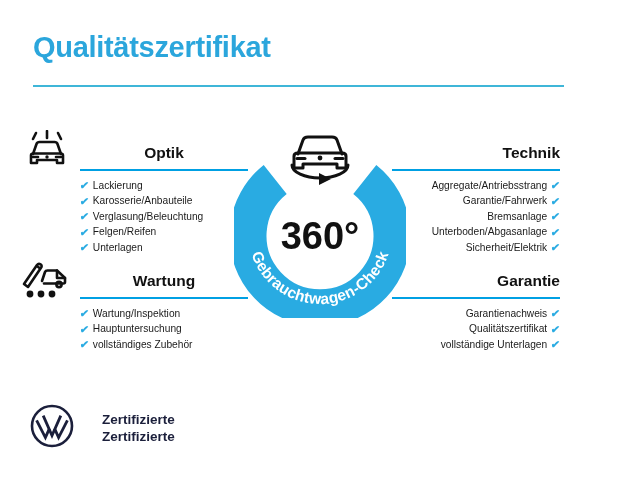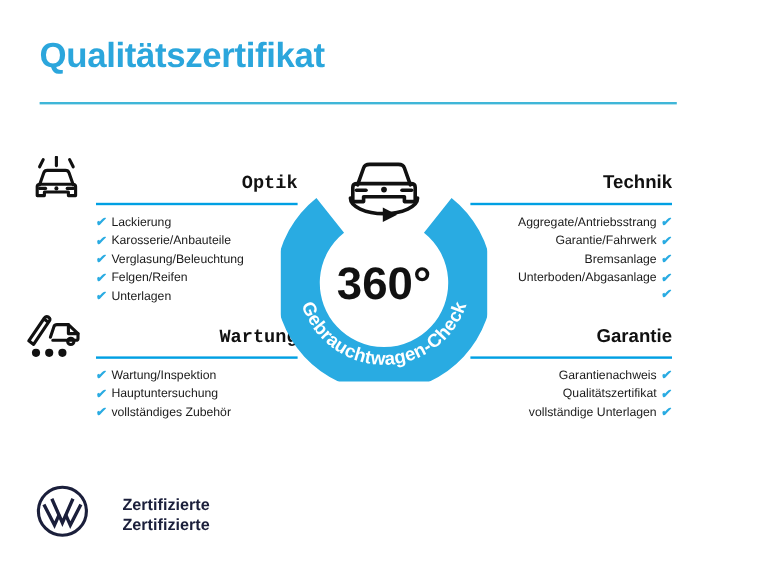--- a/index.html
+++ b/index.html
@@ -74,21 +74,21 @@
   }
   .check {
     color: #29ABE2;
     font-size: 10.5px;
     font-weight: bold;
     line-height: 1;
     transform: skewX(-8deg);
   }
 
   
-  .sec-left .sec-title { text-align: right; font-family: Liberation Mono, monospace; }
+  .sec-left .sec-title { text-align: center; }
   .sec-left .item { justify-content: flex-start; }
   
   .sec-right .sec-title { text-align: right; }
   .sec-right .item { justify-content: flex-end; }
   .sec-right .sec-underline { left: auto; right: 0; }
 
   #sec-optik   { left: 80px; top: 143px;  width: 168px; }
   #sec-wartung { left: 80px; top: 271px;  width: 168px; }
   #sec-technik { left: 392px; top: 143px; width: 168px; }
   #sec-garantie{ left: 392px; top: 271px; width: 168px; }
@@ -263,20 +263,21 @@
       </div>
       <div class="item">
         <span>Bremsanlage</span>
         <span class="check">✔</span>
       </div>
       <div class="item">
         <span>Unterboden/Abgasanlage</span>
         <span class="check">✔</span>
       </div>
       <div class="item">
+        <span>Sicherheit/Elektrik</span>
         <span class="check">✔</span>
       </div>
     </div>
   </div>
 
   <div class="section sec-right" id="sec-garantie">
     <div class="sec-head">
       <div class="sec-title">Garantie</div>
       <div class="sec-underline" style="width:168px"></div>
     </div>

